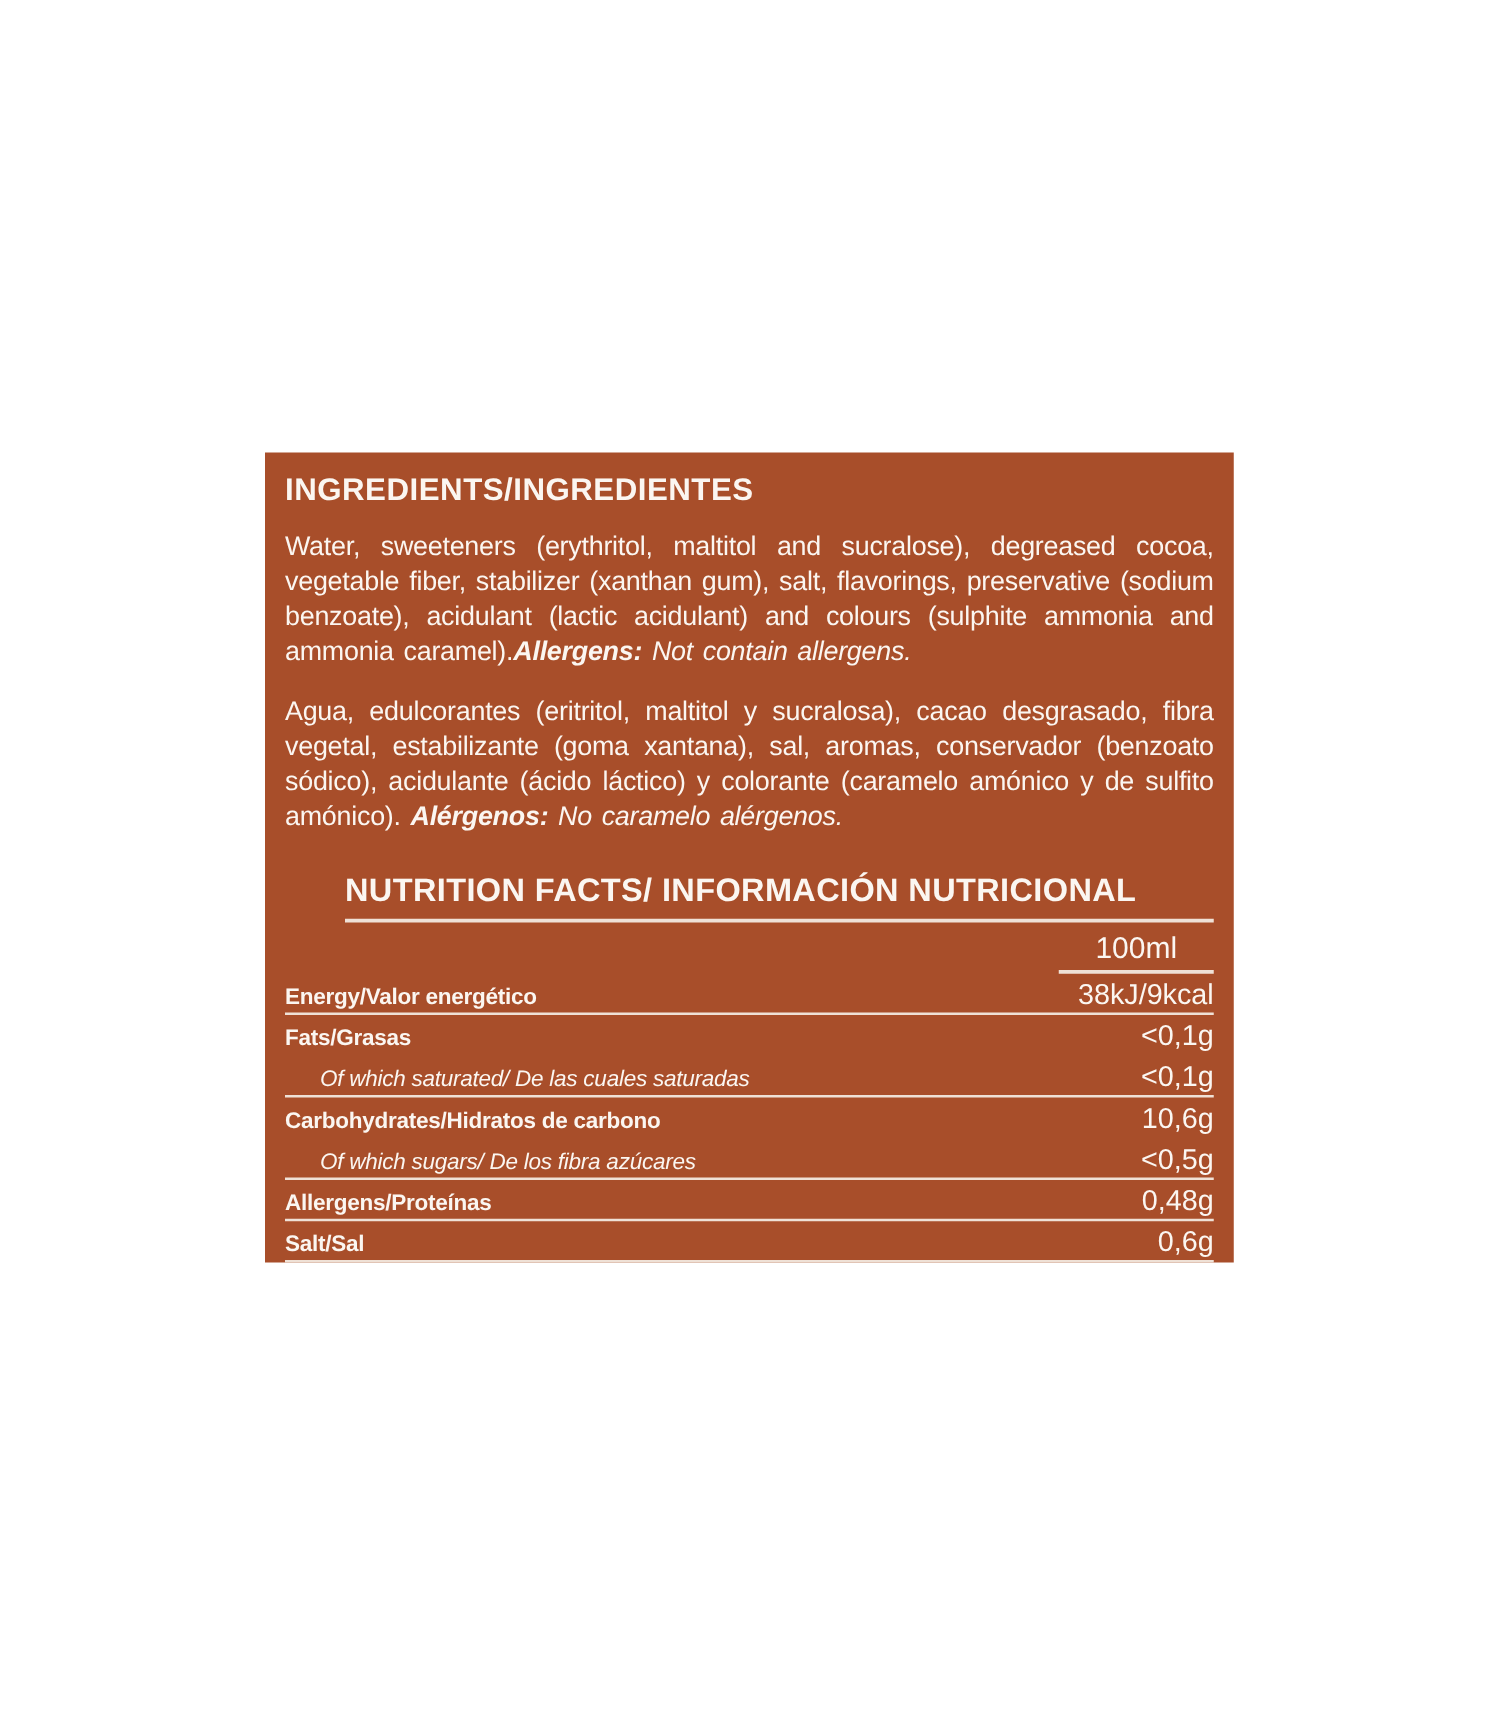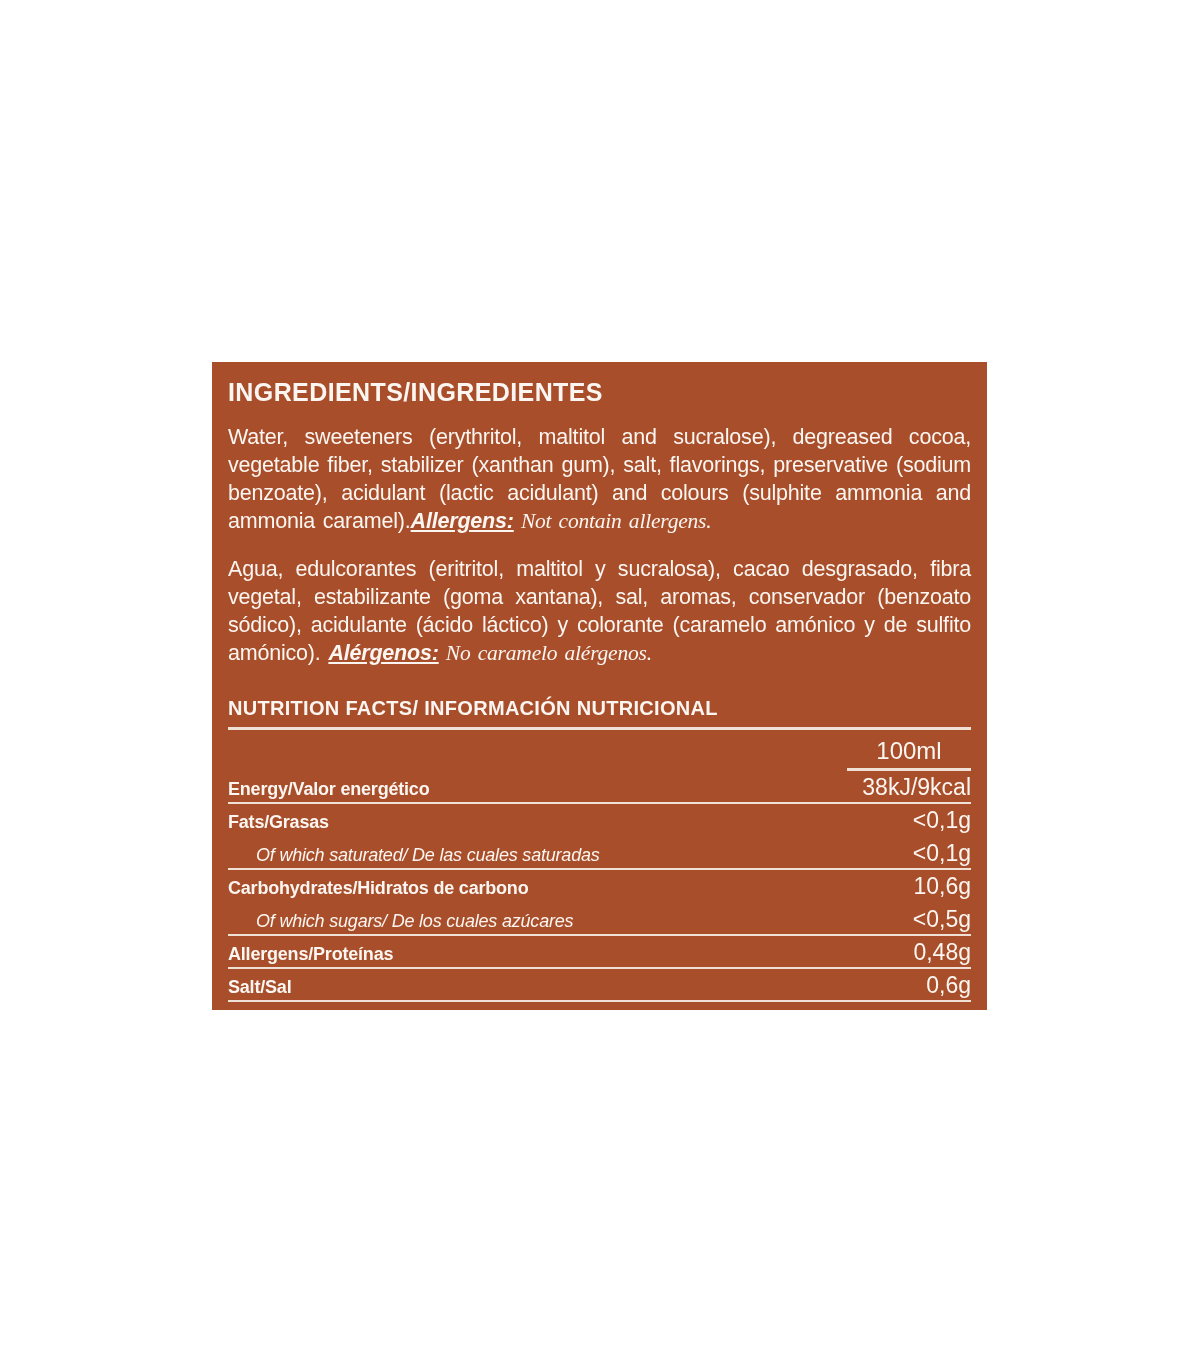--- a/index.html
+++ b/index.html
@@ -40,33 +40,32 @@
     line-height: 28px;
     text-align: justify;
     text-align-last: left;
     margin: 0 0 20px 0;
     letter-spacing: -0.2px;
     word-spacing: 2px;
   }
   .para .bi {
     font-weight: bold;
     font-style: italic;
-    text-decoration: underline;
   }
   .para .it {
     font-style: italic;
-    font-family: Liberation Serif, serif;
   }
   .nut-heading {
-    font-size: 20px;
+    font-size: 26px;
     font-weight: bold;
     letter-spacing: 0.3px;
     padding: 4px 0 7px 0;
     border-bottom: 3px solid var(--rule, #EFE1D6);
     margin-top: 26px;
+    margin-left: 48px;
   }
   .col-header-row {
     display: flex;
     justify-content: flex-end;
   }
   .col-header {
     font-size: 24px;
     font-weight: normal;
     text-align: center;
     min-width: 124px;
@@ -132,21 +131,21 @@
       <span class="lbl">Of which saturated/ De las cuales saturadas</span>
       <span class="val">&lt;0,1g</span>
     </div>
 
     <div class="trow">
       <span class="lbl">Carbohydrates/Hidratos de carbono</span>
       <span class="val">10,6g</span>
     </div>
 
     <div class="trow sub underline">
-      <span class="lbl">Of which sugars/ De los cuales azúcares</span>
+      <span class="lbl">Of which sugars/ De los fibra azúcares</span>
       <span class="val">&lt;0,5g</span>
     </div>
 
     <div class="trow underline">
       <span class="lbl">Allergens/Proteínas</span>
       <span class="val">0,48g</span>
     </div>
 
     <div class="trow underline">
       <span class="lbl">Salt/Sal</span>

